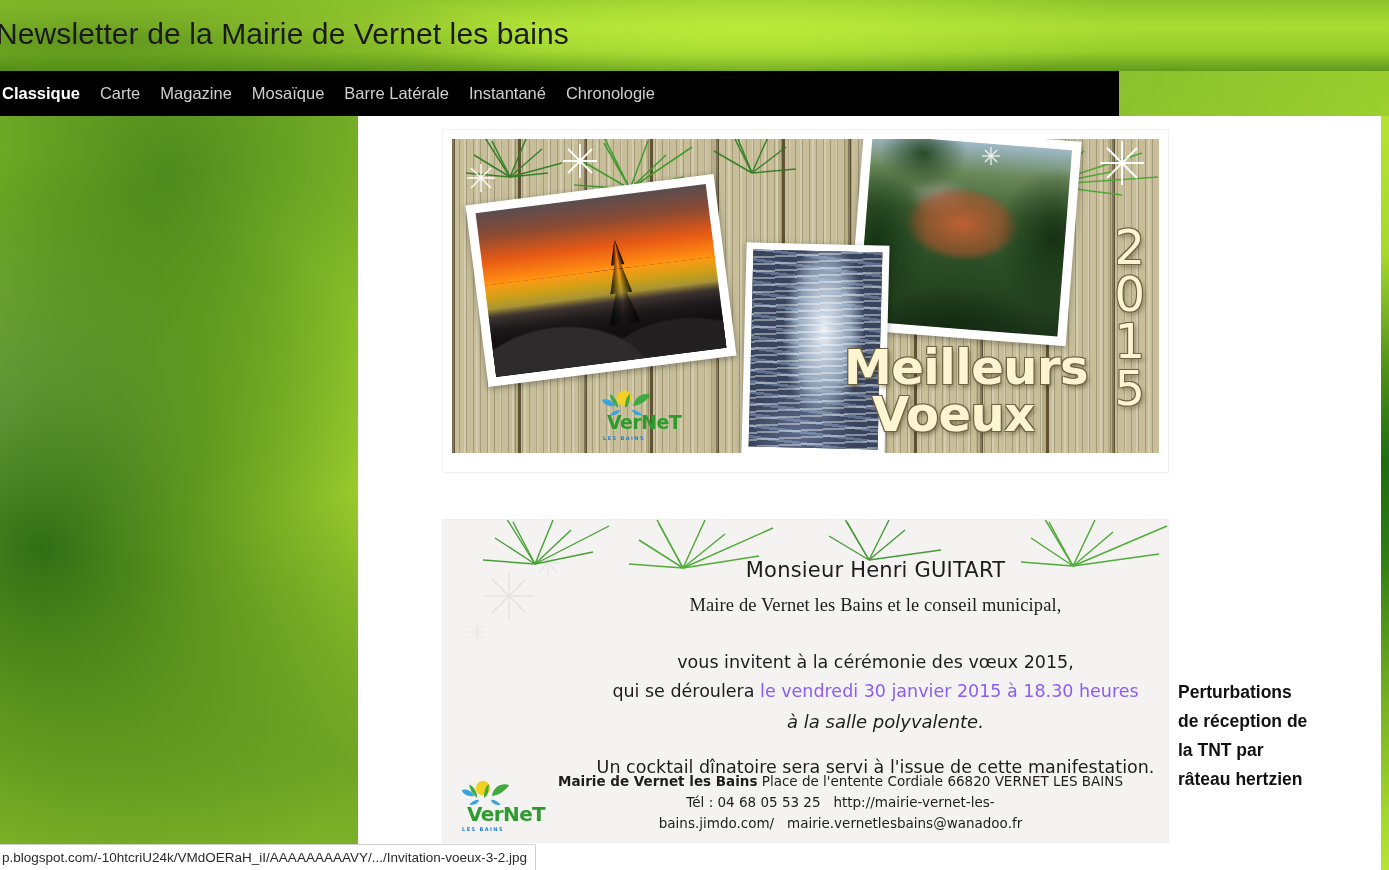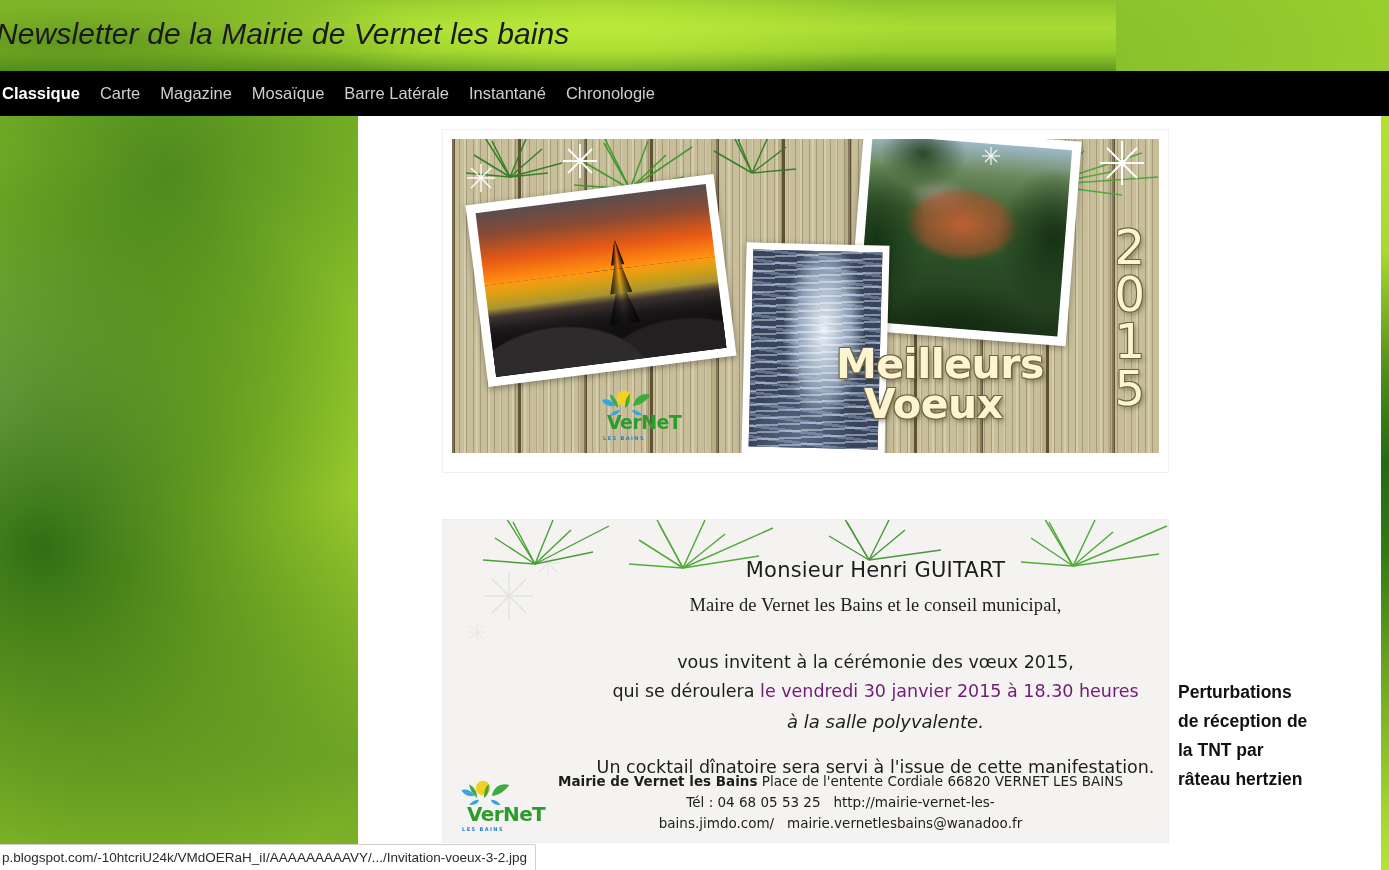--- a/index.html
+++ b/index.html
@@ -30,45 +30,44 @@
       radial-gradient(ellipse 70% 60% at 95% 52%, rgba(20,88,12,0.85) 0%, rgba(20,88,12,0.0) 62%),
       radial-gradient(ellipse 80% 50% at 70% 8%, rgba(120,178,42,0.8) 0%, rgba(120,178,42,0.0) 70%),
       linear-gradient(160deg, #86c32b 0%, #a5da2f 28%, #b2e032 48%, #9ed12d 68%, #79b427 100%);
     z-index: 0;
   }
 
   
   .header-banner {
     position: absolute;
     left: 0; top: 0;
-    width: 1116px; height: 71px;
+    width: 1389px; height: 71px;
     background:
       radial-gradient(ellipse 55% 130% at 6% 55%, rgba(40,96,16,0.55) 0%, rgba(40,96,16,0) 60%),
       radial-gradient(ellipse 40% 120% at 54% 40%, rgba(190,236,60,0.85) 0%, rgba(190,236,60,0) 70%),
       linear-gradient(to bottom, #8ec52c 0%, #a9db33 38%, #96cd2b 72%, #5f9a1c 100%);
     z-index: 2;
     overflow: hidden;
-    font-style: italic;
   }
   .blog-title {
     position: absolute;
     left: -4px; top: 17px;
     font-size: 30px;
     font-weight: 400;
     color: #1a1a1a;
     letter-spacing: 0.1px;
     white-space: nowrap;
     font-family: "Liberation Sans", sans-serif;
   }
 
   
   .nav-bar {
     position: absolute;
     left: 0; top: 71px;
-    width: 1389px; height: 45px;
+    width: 1119px; height: 45px;
     background: #000000;
     z-index: 3;
     overflow: hidden;
   }
   .nav-list {
     position: absolute;
     left: -8px; top: 0;
     height: 45px;
     display: flex;
     align-items: center;
@@ -270,25 +269,25 @@
     font-weight: 700;
     font-size: 5px;
     color: #1f7fd0;
     letter-spacing: 1.4px;
     line-height: 1;
   }
 
   
   .voeux-text {
     position: absolute;
-    left: 384px; top: 205px;
+    left: 392px; top: 205px;
     z-index: 5;
     font-family: "DejaVu Sans", sans-serif;
     font-weight: 700;
-    font-size: 41px;
+    font-size: 48px;
     line-height: 0.98;
     color: #fdf4d2;
     text-shadow:
       1px 1px 0 #6e6440, -1px 1px 0 #6e6440,
       1px -1px 0 #6e6440, -1px -1px 0 #6e6440,
       2px 3px 5px rgba(60,50,24,0.55);
     letter-spacing: -0.5px;
   }
   .voeux-text .l2 { display:block; padding-left: 28px; }
 
@@ -333,21 +332,21 @@
     margin-bottom: 13px;
   }
   .inv-role {
     font-size: 18.5px; font-weight: 400; letter-spacing: 0.1px;
     margin-bottom: 32px;
     font-family: Liberation Serif, serif;
   }
   .inv-line {
     font-size: 17.5px; font-weight: 400; line-height: 1.68;
   }
-  .inv-date-green { color: #701a75; }
+  .inv-date-green { color: #8b5cf6; }
   .inv-place { font-style: italic; font-size: 18px; margin-left: 20px; }
   .inv-cocktail { font-size: 17.5px; margin-top: 16px; }
 
   .invite-footer {
     position: absolute;
     left: 0; bottom: 8px;
     width: 725px;
     display: flex;
     align-items: flex-end;
     padding-left: 2px;

